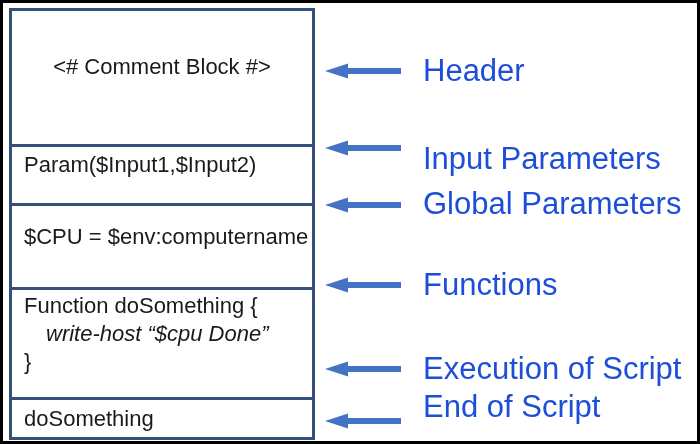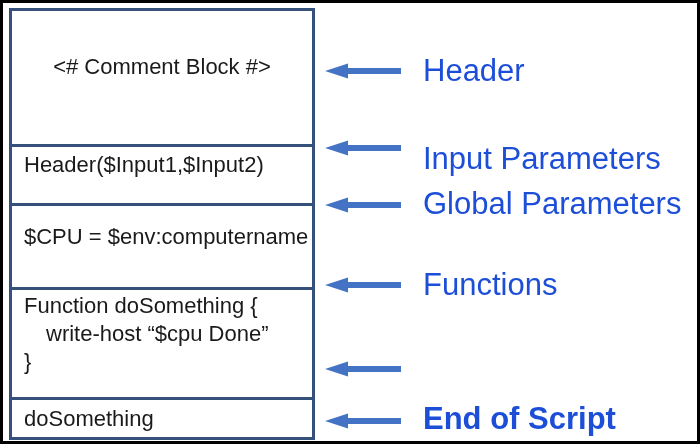--- a/index.html
+++ b/index.html
@@ -43,21 +43,21 @@
     white-space: nowrap;
   }
   .cell + .cell { border-top: 3px solid var(--box, #34507B); }
   .cell.center { align-items: center; padding-left: 0; }
   .c1 { height: 117px; }
   .c2 { height: 41px; }
   .c3 { height: 66px; }
   .c4 { height: 94px; }
   .c5 { height: 41px; }
   .c6 { flex: 1; }
-  .indent { padding-left: 22px; }
+  .indent { padding-left: 22px; font-style: italic; }
   
   .arrow {
     position: absolute;
     left: 322px;
     width: 76px;
     height: 16px;
   }
   .arrow svg { display: block; width: 100%; height: 100%; }
   .arrow polygon { fill: var(--arrow, #4472C4); }
   .a1 { top: 60px; }
@@ -74,33 +74,33 @@
     line-height: 40px;
     font-size: 31px;
     color: #1d4ed8;
     white-space: nowrap;
   }
   .l1 { top: 48px; }
   .l2 { top: 136px; }
   .l3 { top: 181px; }
   .l4 { top: 262px; }
   .l5 { top: 346px; }
-  .l6 { top: 396px; font-weight: bold; }
+  .l6 { top: 384px; }
 </style>
 </head>
 <body>
 
 <div class="canvas">
 
   <div class="script-column">
     <div class="cell c1 center">
       <span>&lt;# Comment Block #&gt;</span>
     </div>
     <div class="cell c2">
-      <span>Header($Input1,$Input2)</span>
+      <span>Param($Input1,$Input2)</span>
     </div>
     <div class="cell c3">
       <span>$CPU = $env:computername</span>
     </div>
     <div class="cell c4">
       <span>Function doSomething {</span>
       <span class="indent">write-host “$cpu Done”</span>
       <span>}</span>
     </div>
     <div class="cell c5">
@@ -136,15 +136,16 @@
   <div class="arrow a6">
     <svg viewBox="0 0 76 16">
         <polygon points="0,8 23,0.5 23,5 76,5 76,11 23,11 23,15.5"></polygon>
       </svg>
   </div>
 
   <div class="label l1">Header</div>
   <div class="label l2">Input Parameters</div>
   <div class="label l3">Global Parameters</div>
   <div class="label l4">Functions</div>
+  <div class="label l5">Execution of Script</div>
   <div class="label l6">End of Script</div>
 
 </div>
 
 </body></html>

